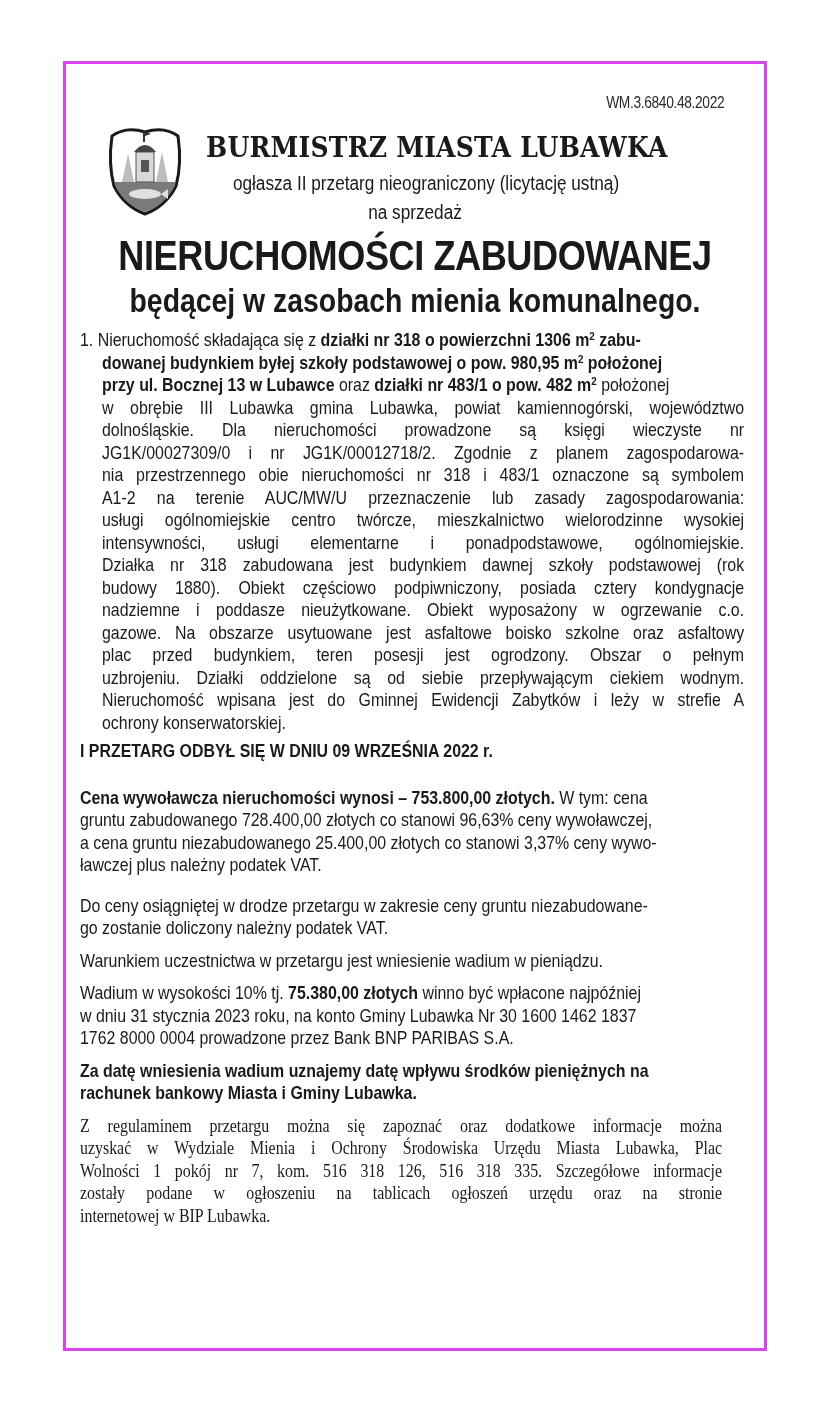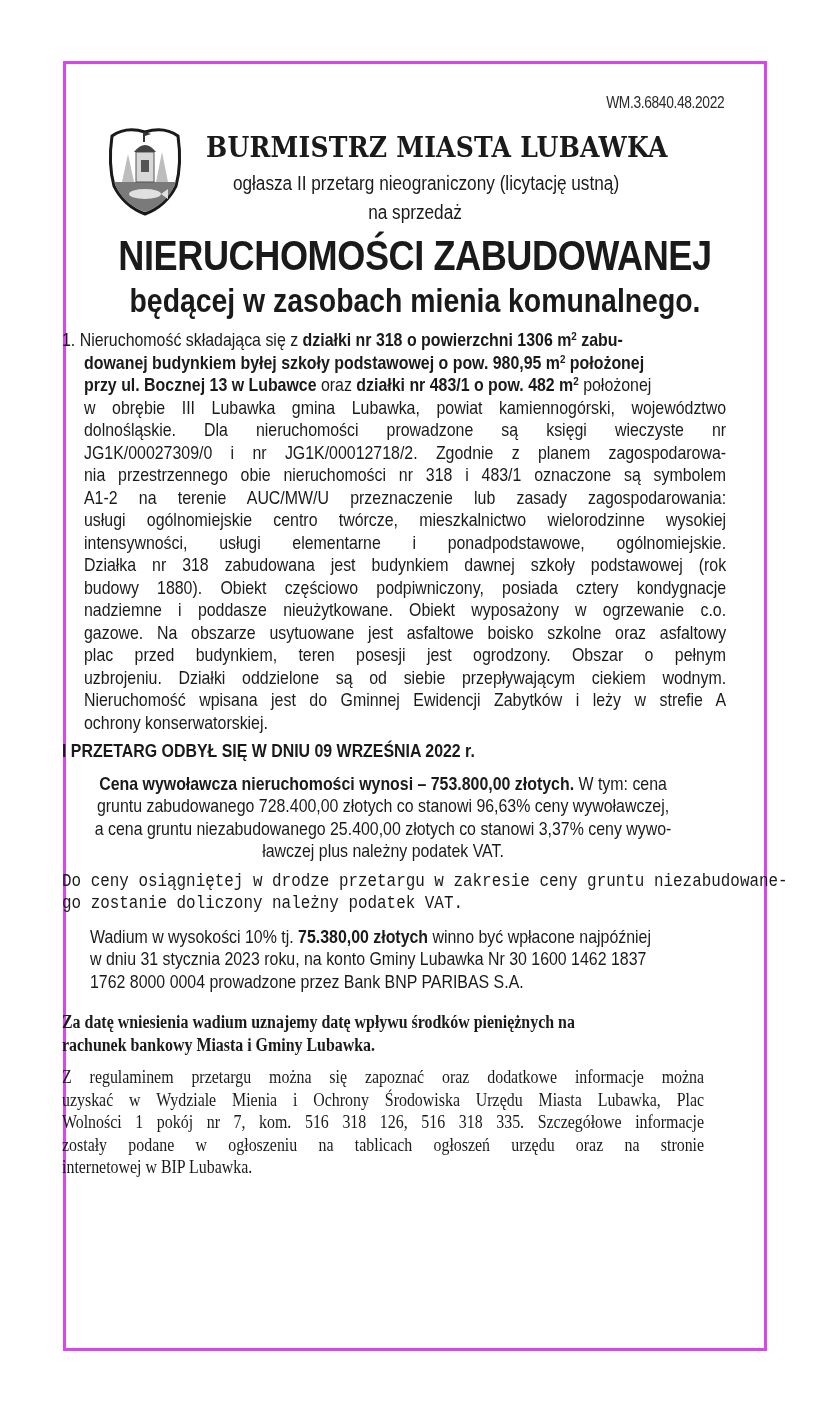--- a/index.html
+++ b/index.html
@@ -6,21 +6,21 @@
   body { width: 830px; height: 1424px; position: relative; overflow: hidden; color: #1a1a1a; font-family: "Liberation Sans", sans-serif; }
   .frame { position: absolute; left: 63px; top: 61px; width: 698px; height: 1284px; border: 3px solid #d946ef; }
   .ref { position: absolute; right: 40px; top: 30px; font-size: 16px; color: #2a2a2a; letter-spacing: -0.4px; transform: scaleX(0.86); transform-origin: right center; }
   .crest { position: absolute; left: 40px; top: 60px; width: 78px; height: 92px; }
   .headline { position: absolute; left: 140px; top: 68px; font-family: "DejaVu Serif", serif; font-weight: bold; font-size: 27px; color: #1a1a1a; letter-spacing: 0.2px; white-space: nowrap; transform: scaleX(0.93); transform-origin: left center; }
   .sub1 { position: absolute; left: 110px; top: 108px; width: 500px; text-align: center; font-size: 20px; white-space: nowrap; transform: scaleX(0.86); transform-origin: center; }
   .sub2 { position: absolute; left: 0; top: 137px; width: 698px; text-align: center; font-size: 20px; white-space: nowrap; transform: scaleX(0.86); transform-origin: center; }
   .big1 { position: absolute; left: 0; top: 168px; width: 698px; text-align: center; font-weight: bold; font-size: 42px; white-space: nowrap; letter-spacing: -0.5px; transform: scaleX(0.86); transform-origin: center; }
   .big2 { position: absolute; left: 0; top: 218px; width: 698px; text-align: center; font-weight: bold; font-size: 33px; white-space: nowrap; transform: scaleX(0.86); transform-origin: center; }
 
-  .body { position: absolute; left: 18px; top: 265px; width: 642px; }
+  .body { position: absolute; left: 36px; top: 265px; width: 642px; }
   .line { display: block; font-size: 18.5px; line-height: 22.5px; white-space: nowrap; transform-origin: left center; height: 22.5px; }
   .j { text-align: justify; text-align-last: justify; white-space: normal; }
   .cond { transform: scaleX(0.86); width: 116.3%; }
   .para { margin-top: 8px; }
   b { font-weight: bold; }
   sup { font-size: 0.62em; vertical-align: 0.55em; line-height: 0; }
 </style>
 </head>
 <body>
 
@@ -76,41 +76,44 @@
       <div class="line cond j">plac przed budynkiem, teren posesji jest ogrodzony. Obszar o pełnym</div>
       <div class="line cond j">uzbrojeniu.  Działki oddzielone są od siebie przepływającym ciekiem wodnym.</div>
       <div class="line cond j">Nieruchomość wpisana jest do Gminnej Ewidencji Zabytków i leży w strefie A</div>
       <div class="line cond">ochrony konserwatorskiej.</div>
     </div>
 
     <div class="line cond para" style="position:relative; left:-22px; margin-top:6px;">
       <b>I PRZETARG ODBYŁ SIĘ W DNIU 09 WRZEŚNIA 2022 r.</b>
     </div>
 
-    <div style="position:relative; left:-22px; margin-top:10px;text-align:center;">
+    <div style="position:relative; left:-22px; margin-top:24px;">
       <div class="line cond"><b>Cena wywoławcza nieruchomości wynosi – 753.800,00 złotych.</b><span> W tym: cena</span></div>
       <div class="line cond">gruntu zabudowanego 728.400,00 złotych co stanowi 96,63% ceny wywoławczej,</div>
       <div class="line cond">a cena gruntu niezabudowanego 25.400,00 złotych co stanowi 3,37% ceny wywo-</div>
       <div class="line cond">ławczej plus należny podatek VAT.</div>
     </div>
 
-    <div style="position:relative; left:-22px; margin-top:8px;font-family:Liberation Mono, monospace;">
+    <div style="position:relative; left:-22px; margin-top:18px;">
       <div class="line cond">Do ceny osiągniętej w drodze przetargu w zakresie ceny gruntu niezabudowane-</div>
       <div class="line cond">go zostanie doliczony należny podatek VAT.</div>
     </div>
 
 
+    <div style="position:relative; left:-22px; margin-top:10px;">
+      <div class="line cond">Warunkiem uczestnictwa w przetargu jest wniesienie wadium w pieniądzu.</div>
+    </div>
 
-    <div style="position:relative; left:-22px; margin-top:10px;margin-left:28px;">
+    <div style="position:relative; left:-22px; margin-top:10px;">
       <div class="line cond"><span>Wadium w wysokości 10% tj. </span><b>75.380,00 złotych</b><span> winno być wpłacone najpóźniej</span></div>
       <div class="line cond">w dniu 31 stycznia 2023 roku, na konto Gminy Lubawka Nr 30 1600 1462 1837</div>
       <div class="line cond">1762 8000 0004 prowadzone przez Bank BNP PARIBAS S.A.</div>
     </div>
 
-    <div style="position:relative; left:-22px; margin-top:18px;font-family:Liberation Serif, serif;">
+    <div style="position:relative; left:-22px; margin-top:10px;">
       <div class="line cond"><b>Za datę wniesienia wadium uznajemy datę wpływu środków pieniężnych na</b></div>
       <div class="line cond"><b>rachunek bankowy Miasta i Gminy Lubawka.</b></div>
     </div>
 
     <div style="position:relative; left:-22px; margin-top:10px;font-family:Liberation Serif, serif;">
       <div class="line cond j">Z regulaminem przetargu można się zapoznać oraz dodatkowe informacje można</div>
       <div class="line cond j">uzyskać w Wydziale Mienia i Ochrony Środowiska Urzędu Miasta Lubawka, Plac</div>
       <div class="line cond j">Wolności 1 pokój nr 7, kom. 516 318 126, 516 318 335. Szczegółowe informacje</div>
       <div class="line cond j">zostały podane w ogłoszeniu na tablicach ogłoszeń urzędu oraz na stronie</div>
       <div class="line cond">internetowej w BIP Lubawka.</div>

